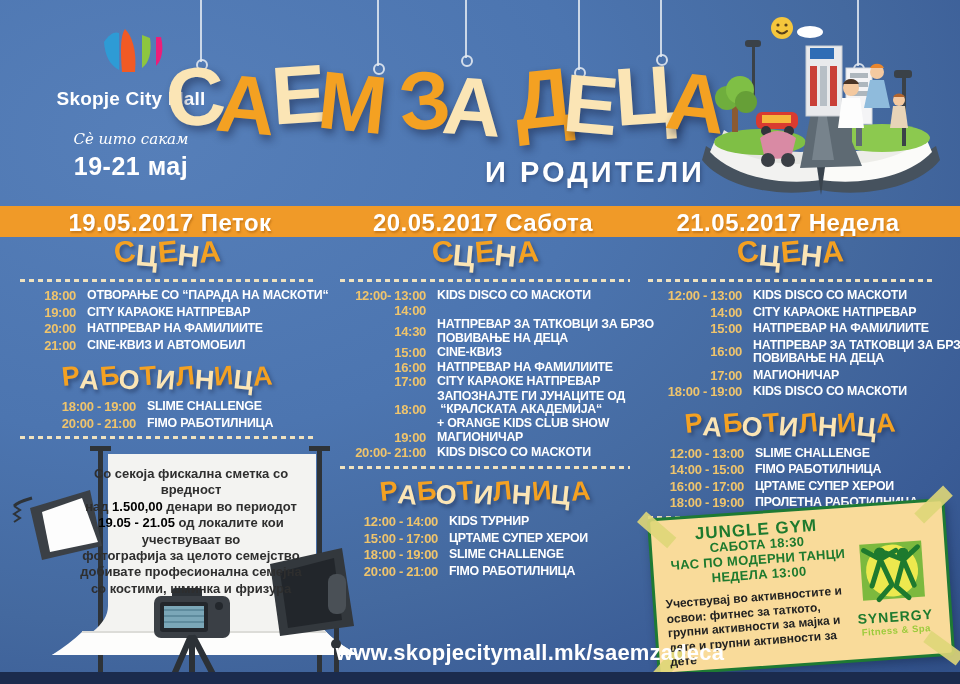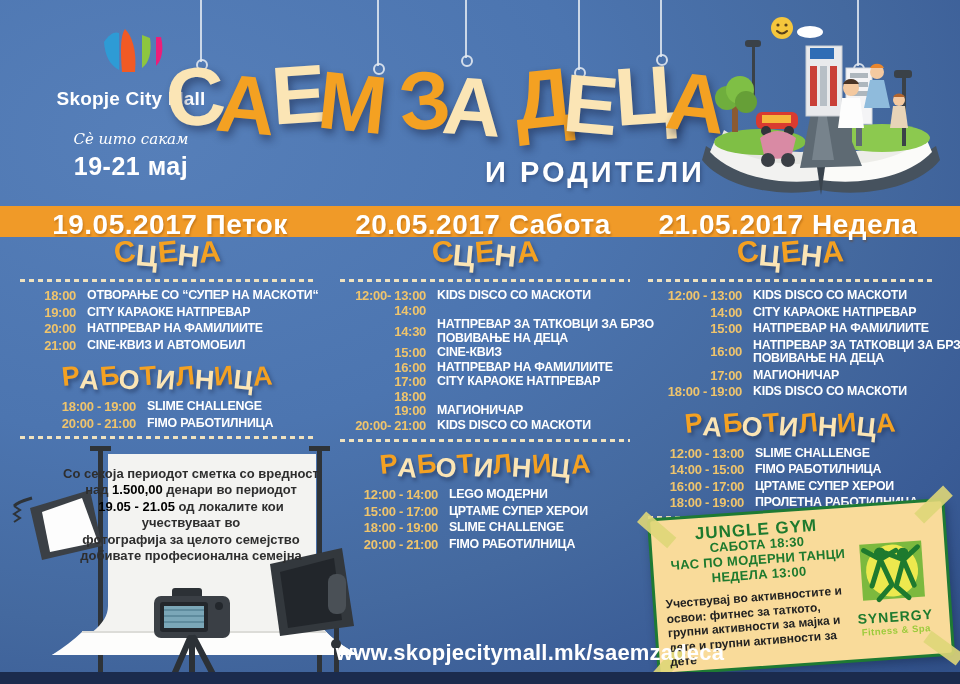--- a/index.html
+++ b/index.html
@@ -22,21 +22,21 @@
   .title-row{left:166px;top:50px;width:560px;display:flex;justify-content:center;align-items:flex-start;}
   .title-letter{font-weight:900;font-size:82px;line-height:.95;display:inline-block;margin:0 -3px;
     text-shadow:3px 5px 9px rgba(15,25,55,.45);}
   .title-letter.cr{color:#FBE5B5;}
   .title-letter.or{color:#F4A122;}
   .title-gap{width:16px;}
   .subtitle{left:455px;top:156px;width:280px;text-align:center;color:#fff;font-size:29px;font-weight:900;letter-spacing:3px;
     text-shadow:1px 2px 4px rgba(15,25,55,.4);}
   
   .date-band{left:0;top:206px;width:960px;height:31px;background:#F09A28;}
-  .date-label{top:209px;height:26px;color:#fff;font-size:28px;font-weight:900;text-align:center;letter-spacing:.5px;
+  .date-label{top:209px;height:26px;color:#fff;font-size:24px;font-weight:900;text-align:center;letter-spacing:.5px;
     text-shadow:1px 2px 2px rgba(120,60,0,.35);}
   
   .col{top:236px;}
   .fancy-head{text-align:center;white-space:nowrap;}
   .fancy-head span{display:inline-block;font-weight:900;text-shadow:2px 3px 4px rgba(15,25,55,.4);}
   .fancy-head.h-stage span{font-size:30px;}
   .fancy-head.h-work span{font-size:27px;}
   .f-a{color:#F4A122;}
   .f-b{color:#FBE5B5;}
   .dash{height:3px;margin:0 10px;
@@ -192,21 +192,21 @@
 <div class="abs date-label" style="left:20px;width:300px;">19.05.2017  Петок</div>
 <div class="abs date-label" style="left:333px;width:300px;">20.05.2017  Сабота</div>
 <div class="abs date-label" style="left:638px;width:300px;">21.05.2017  Недела</div>
 
 <div class="abs col" style="left:10px;width:315px;">
   <div class="fancy-head h-stage"><span class="f-a" style="transform: rotate(-6deg) translateY(-1px);">С</span><span class="f-b" style="transform: rotate(5deg) translateY(3px);">Ц</span><span class="f-a" style="transform: rotate(-5deg) translateY(-1px);">Е</span><span class="f-b" style="transform: rotate(6deg) translateY(3px);">Н</span><span class="f-a" style="transform: rotate(-4deg) translateY(-1px);">А</span></div>
   <div class="dash" style="margin-top:9px;"></div>
   <div class="sched" style="--tw:48px;padding-left:18px;">
       <div class="sch-row">
         <span class="sch-time">18:00</span>
-        <span class="sch-event">ОТВОРАЊЕ СО “СУПЕР НА МАСКОТИ“</span>
+        <span class="sch-event">ОТВОРАЊЕ СО “ПАРАДА НА МАСКОТИ“</span>
       </div>
       <div class="sch-row">
         <span class="sch-time">19:00</span>
         <span class="sch-event">CITY КАРАОКЕ НАТПРЕВАР</span>
       </div>
       <div class="sch-row">
         <span class="sch-time">20:00</span>
         <span class="sch-event">НАТПРЕВАР НА ФАМИЛИИТЕ</span>
       </div>
       <div class="sch-row">
@@ -251,36 +251,39 @@
       <div class="sch-row">
         <span class="sch-time">16:00</span>
         <span class="sch-event">НАТПРЕВАР НА ФАМИЛИИТЕ</span>
       </div>
       <div class="sch-row">
         <span class="sch-time">17:00</span>
         <span class="sch-event">CITY КАРАОКЕ НАТПРЕВАР</span>
       </div>
       <div class="sch-row">
         <span class="sch-time">18:00</span>
+        <span class="sch-event">ЗАПОЗНАЈТЕ ГИ ЈУНАЦИТЕ ОД
+ “КРАЛСКАТА АКАДЕМИЈА“
++ ORANGE KIDS CLUB SHOW</span>
       </div>
       <div class="sch-row">
         <span class="sch-time">19:00</span>
         <span class="sch-event">МАГИОНИЧАР</span>
       </div>
       <div class="sch-row">
         <span class="sch-time">20:00- 21:00</span>
         <span class="sch-event">KIDS DISCO СО МАСКОТИ</span>
       </div>
     </div>
   <div class="dash" style="margin-top:7px;"></div>
   <div class="fancy-head h-work" style="margin-top:8px;"><span class="f-a" style="transform: rotate(-6deg) translateY(-1px);">Р</span><span class="f-b" style="transform: rotate(5deg) translateY(3px);">А</span><span class="f-a" style="transform: rotate(-5deg) translateY(-1px);">Б</span><span class="f-b" style="transform: rotate(6deg) translateY(3px);">О</span><span class="f-a" style="transform: rotate(-4deg) translateY(-1px);">Т</span><span class="f-b" style="transform: rotate(5deg) translateY(3px);">И</span><span class="f-a" style="transform: rotate(-6deg) translateY(-1px);">Л</span><span class="f-b" style="transform: rotate(4deg) translateY(3px);">Н</span><span class="f-a" style="transform: rotate(-5deg) translateY(-1px);">И</span><span class="f-b" style="transform: rotate(6deg) translateY(3px);">Ц</span><span class="f-a" style="transform: rotate(-4deg) translateY(-1px);">А</span></div>
   <div class="sched" style="--tw:108px;">
       <div class="sch-row">
         <span class="sch-time">12:00 - 14:00</span>
-        <span class="sch-event">LEGO МОДЕРНИ</span>
+        <span class="sch-event">KIDS ТУРНИР</span>
       </div>
       <div class="sch-row">
         <span class="sch-time">15:00 - 17:00</span>
         <span class="sch-event">ЦРТАМЕ СУПЕР ХЕРОИ</span>
       </div>
       <div class="sch-row">
         <span class="sch-time">18:00 - 19:00</span>
         <span class="sch-event">SLIME CHALLENGE</span>
       </div>
       <div class="sch-row">
@@ -366,26 +369,27 @@
 
   <rect x="160" y="142" width="30" height="12" rx="3" fill="#2C3136"></rect>
   <rect x="142" y="150" width="76" height="42" rx="7" fill="#3A3F45"></rect>
   <rect x="148" y="156" width="48" height="30" rx="3" fill="#23272C"></rect>
   <rect x="152" y="160" width="40" height="22" fill="#7BA7B8"></rect>
   <path d="M152,164 h40 M152,170 h40 M152,176 h40" stroke="#5F8C9E" stroke-width="2"></path>
   <circle cx="207" cy="160" r="4" fill="#23272C"></circle>
   <path d="M178,192 L158,238 M180,192 L180,238 M182,192 L204,234" stroke="#2C3136" stroke-width="6" stroke-linecap="round"></path>
 </svg>
 <div class="abs promo-text">
-    <div><span>Со секоја периодот сметка со вредност</span></div>
+    <div><span>Со секоја фискална сметка со вредност</span></div>
     <div><span>над </span><b>1.500,00</b><span> денари во периодот</span></div>
     <div><b>19.05 - 21.05</b><span> од локалите кои</span></div>
     <div><span>учествуваат во</span></div>
     <div><span>фотографија за целото семејство</span></div>
     <div><span>добивате професионална семејна</span></div>
+    <div><span>со костими, шминка и фризура</span></div>
   </div>
 
 <div class="abs note-card">
   <div class="tape tl"></div>
   <div class="tape tr"></div>
   <div class="tape bl"></div>
   <div class="tape br"></div>
   <div class="note-inner">
     <div class="note-heading">
         <div>JUNGLE GYM</div>

